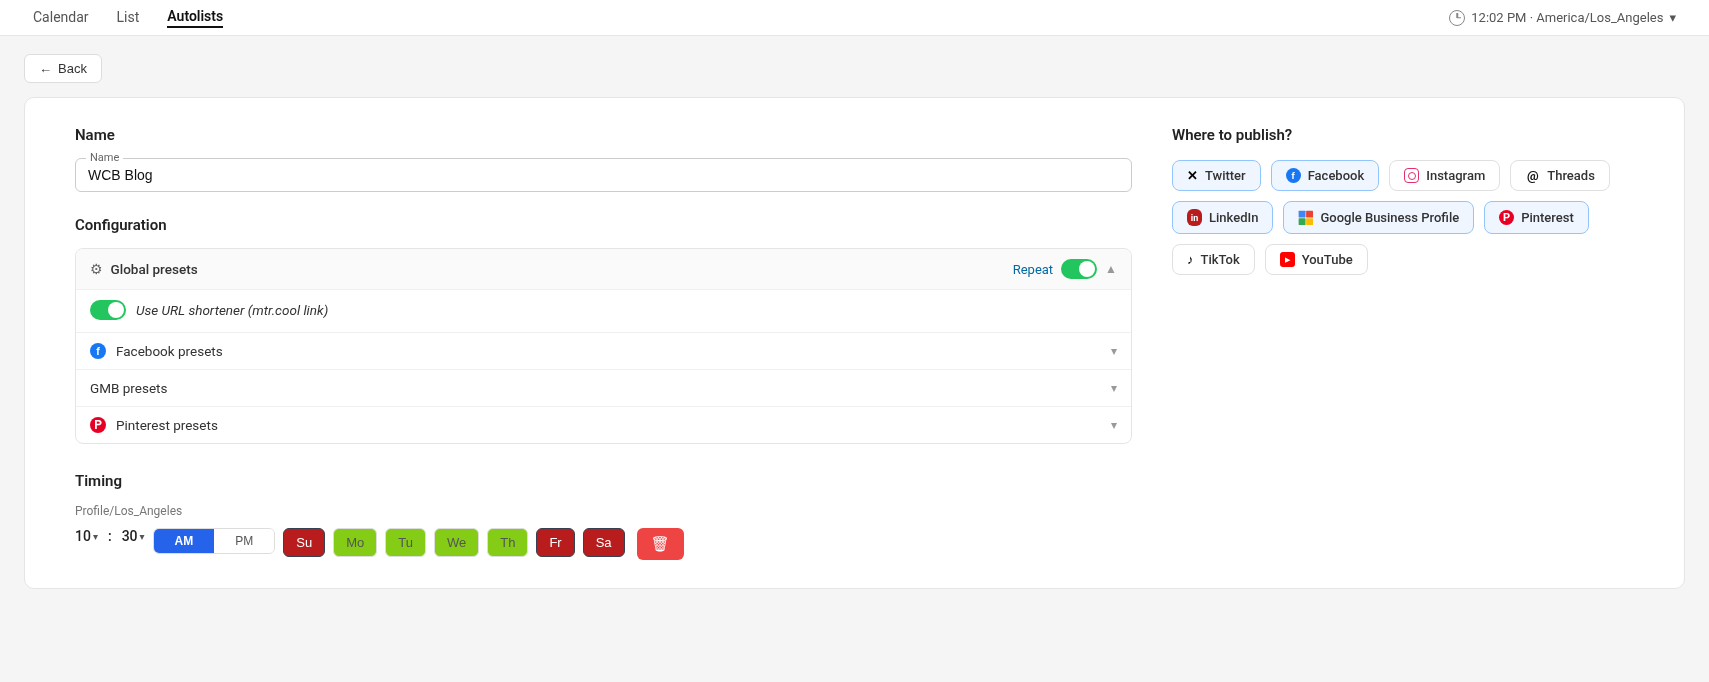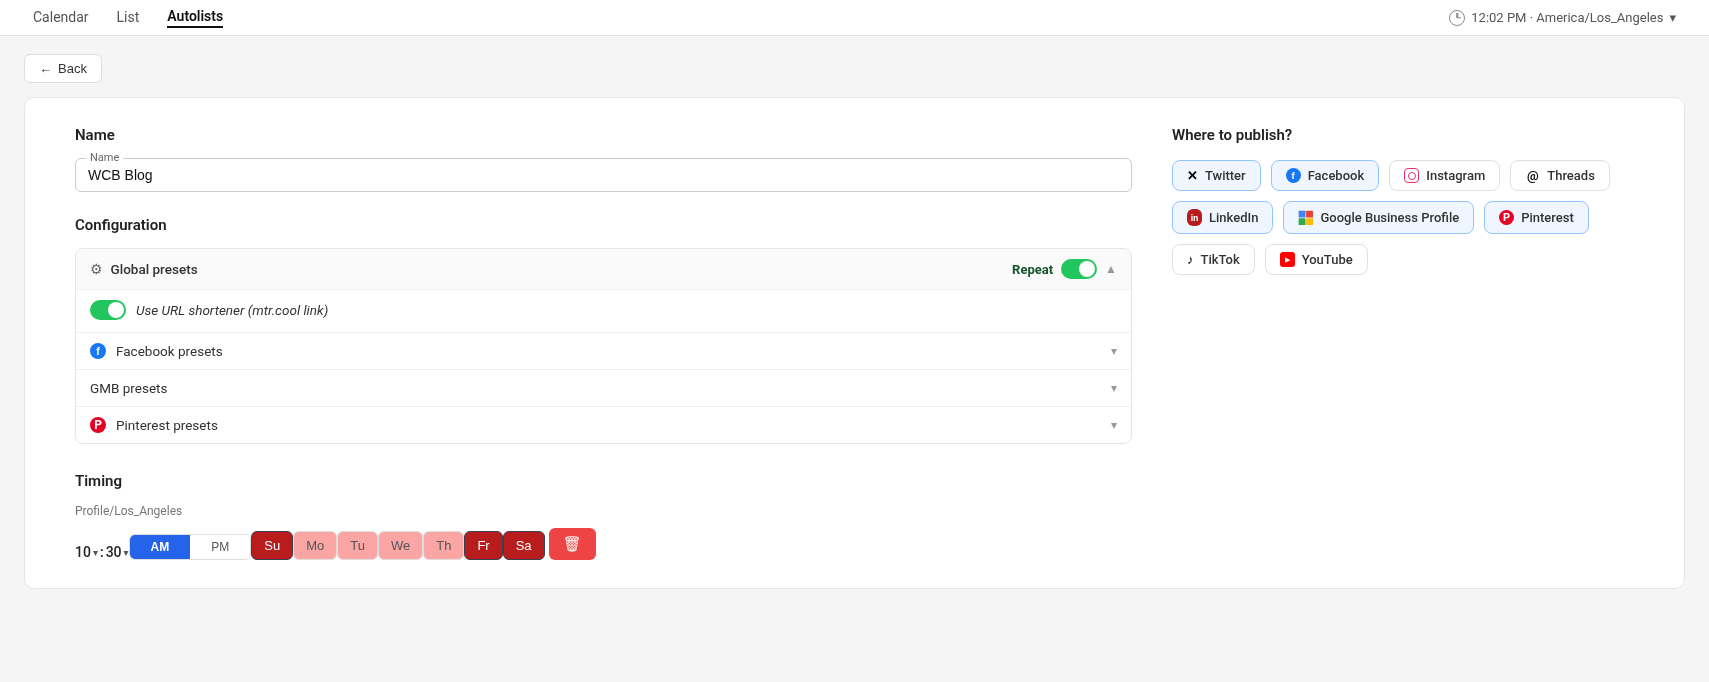--- a/index.html
+++ b/index.html
@@ -34,47 +34,47 @@
     .config-box { border: 1px solid #e5e5e5; border-radius: 8px; overflow: hidden; }
     .config-row { display: flex; align-items: center; padding: 10px 14px; border-bottom: 1px solid #f0f0f0; gap: 10px; cursor: pointer; }
     .config-row:last-child { border-bottom: none; }
     .config-row .row-label { flex: 1; font-size: 13.5px; color: #333; }
     .config-row .chevron { color: #999; font-size: 12px; }
 
     
     .global-row { display: flex; align-items: center; padding: 10px 14px; border-bottom: 1px solid #f0f0f0; background: #fafafa; }
     .global-row .gear-icon { color: #666; margin-right: 8px; }
     .global-row .global-label { flex: 1; font-size: 13.5px; font-weight: 500; color: #333; }
-    .global-row .repeat-label { font-size: 13px; color: #14532d; margin-right: 8px; font-weight: bold; }
+    .global-row .repeat-label { font-size: 13px; color: #0369a1; margin-right: 8px; }
     .global-row .chevron-up { color: #999; font-size: 12px; margin-left: 8px; }
 
     
     .toggle { width: 36px; height: 20px; background: #22c55e; border-radius: 10px; position: relative; cursor: pointer; display: inline-block; }
     .toggle-knob { width: 16px; height: 16px; background: #fff; border-radius: 50%; position: absolute; top: 2px; right: 2px; transition: right 0.2s; }
 
     
     .url-row { display: flex; align-items: center; padding: 10px 14px 12px; border-bottom: 1px solid #f0f0f0; gap: 10px; }
     .url-label { font-size: 13.5px; color: #333; font-style: italic; }
 
     
     .fb-icon { width: 16px; height: 16px; background: #1877f2; border-radius: 50%; display: inline-flex; align-items: center; justify-content: center; color: #fff; font-size: 10px; font-weight: 700; flex-shrink: 0; }
     .pinterest-icon { width: 16px; height: 16px; background: #e60023; border-radius: 50%; display: inline-flex; align-items: center; justify-content: center; color: #fff; font-size: 12px; font-weight: 700; flex-shrink: 0; }
 
     
     .timing-section { margin-top: 28px; }
     .timezone-label { font-size: 12px; color: #777; margin-bottom: 10px; }
-    .timing-row { display: flex; align-items: flex-end; gap: 0; flex-wrap: wrap; }
+    .timing-row { display: flex; align-items: flex-start; gap: 8px; flex-wrap: wrap; }
     .time-select { display: flex; align-items: center; gap: 2px; }
     .time-val { font-size: 14px; font-weight: 500; }
     .time-caret { font-size: 10px; color: #555; cursor: pointer; }
     .time-sep { font-size: 14px; font-weight: 500; margin: 0 2px; }
     .am-pm-group { display: flex; border: 1px solid #ddd; border-radius: 6px; overflow: hidden; }
     .am-btn, .pm-btn { padding: 5px 21px; font-size: 12px; cursor: pointer; background: #fff; border: none; color: #555; }
     .am-btn.active { background: #2563eb; color: #fff; font-weight: 600; }
-    .day-btn { padding: 6px 12px; border: 1px solid #ddd; border-radius: 6px; font-size: 13px; cursor: pointer; background: #fca5a5; color: #555; }
+    .day-btn { padding: 6px 12px; border: 1px solid #ddd; border-radius: 6px; font-size: 13px; cursor: pointer; background: #84cc16; color: #555; }
     .day-btn.active { background: #b91c1c; color: #fff; border-color: #374151; }
     .delete-btn { background: #ef4444; border: none; border-radius: 6px; padding: 7px 14px; cursor: pointer; color: #fff; font-size: 15px; display: flex; align-items: center; justify-content: center; margin-left: 4px; }
 
     
     .publish-section .section-label { margin-bottom: 16px; }
     .publish-grid { display: flex; flex-wrap: wrap; gap: 10px; align-content: flex-start; }
     .platform-btn { display: flex; align-items: center; gap: 7px; padding: 7px 14px; border: 1px solid #e0e0e0; border-radius: 8px; cursor: pointer; background: #fff; font-size: 13px; color: #333; font-weight: 500; transition: background 0.15s; }
     .platform-btn.selected { background: #eff6ff; border-color: #93c5fd; }
 
     

